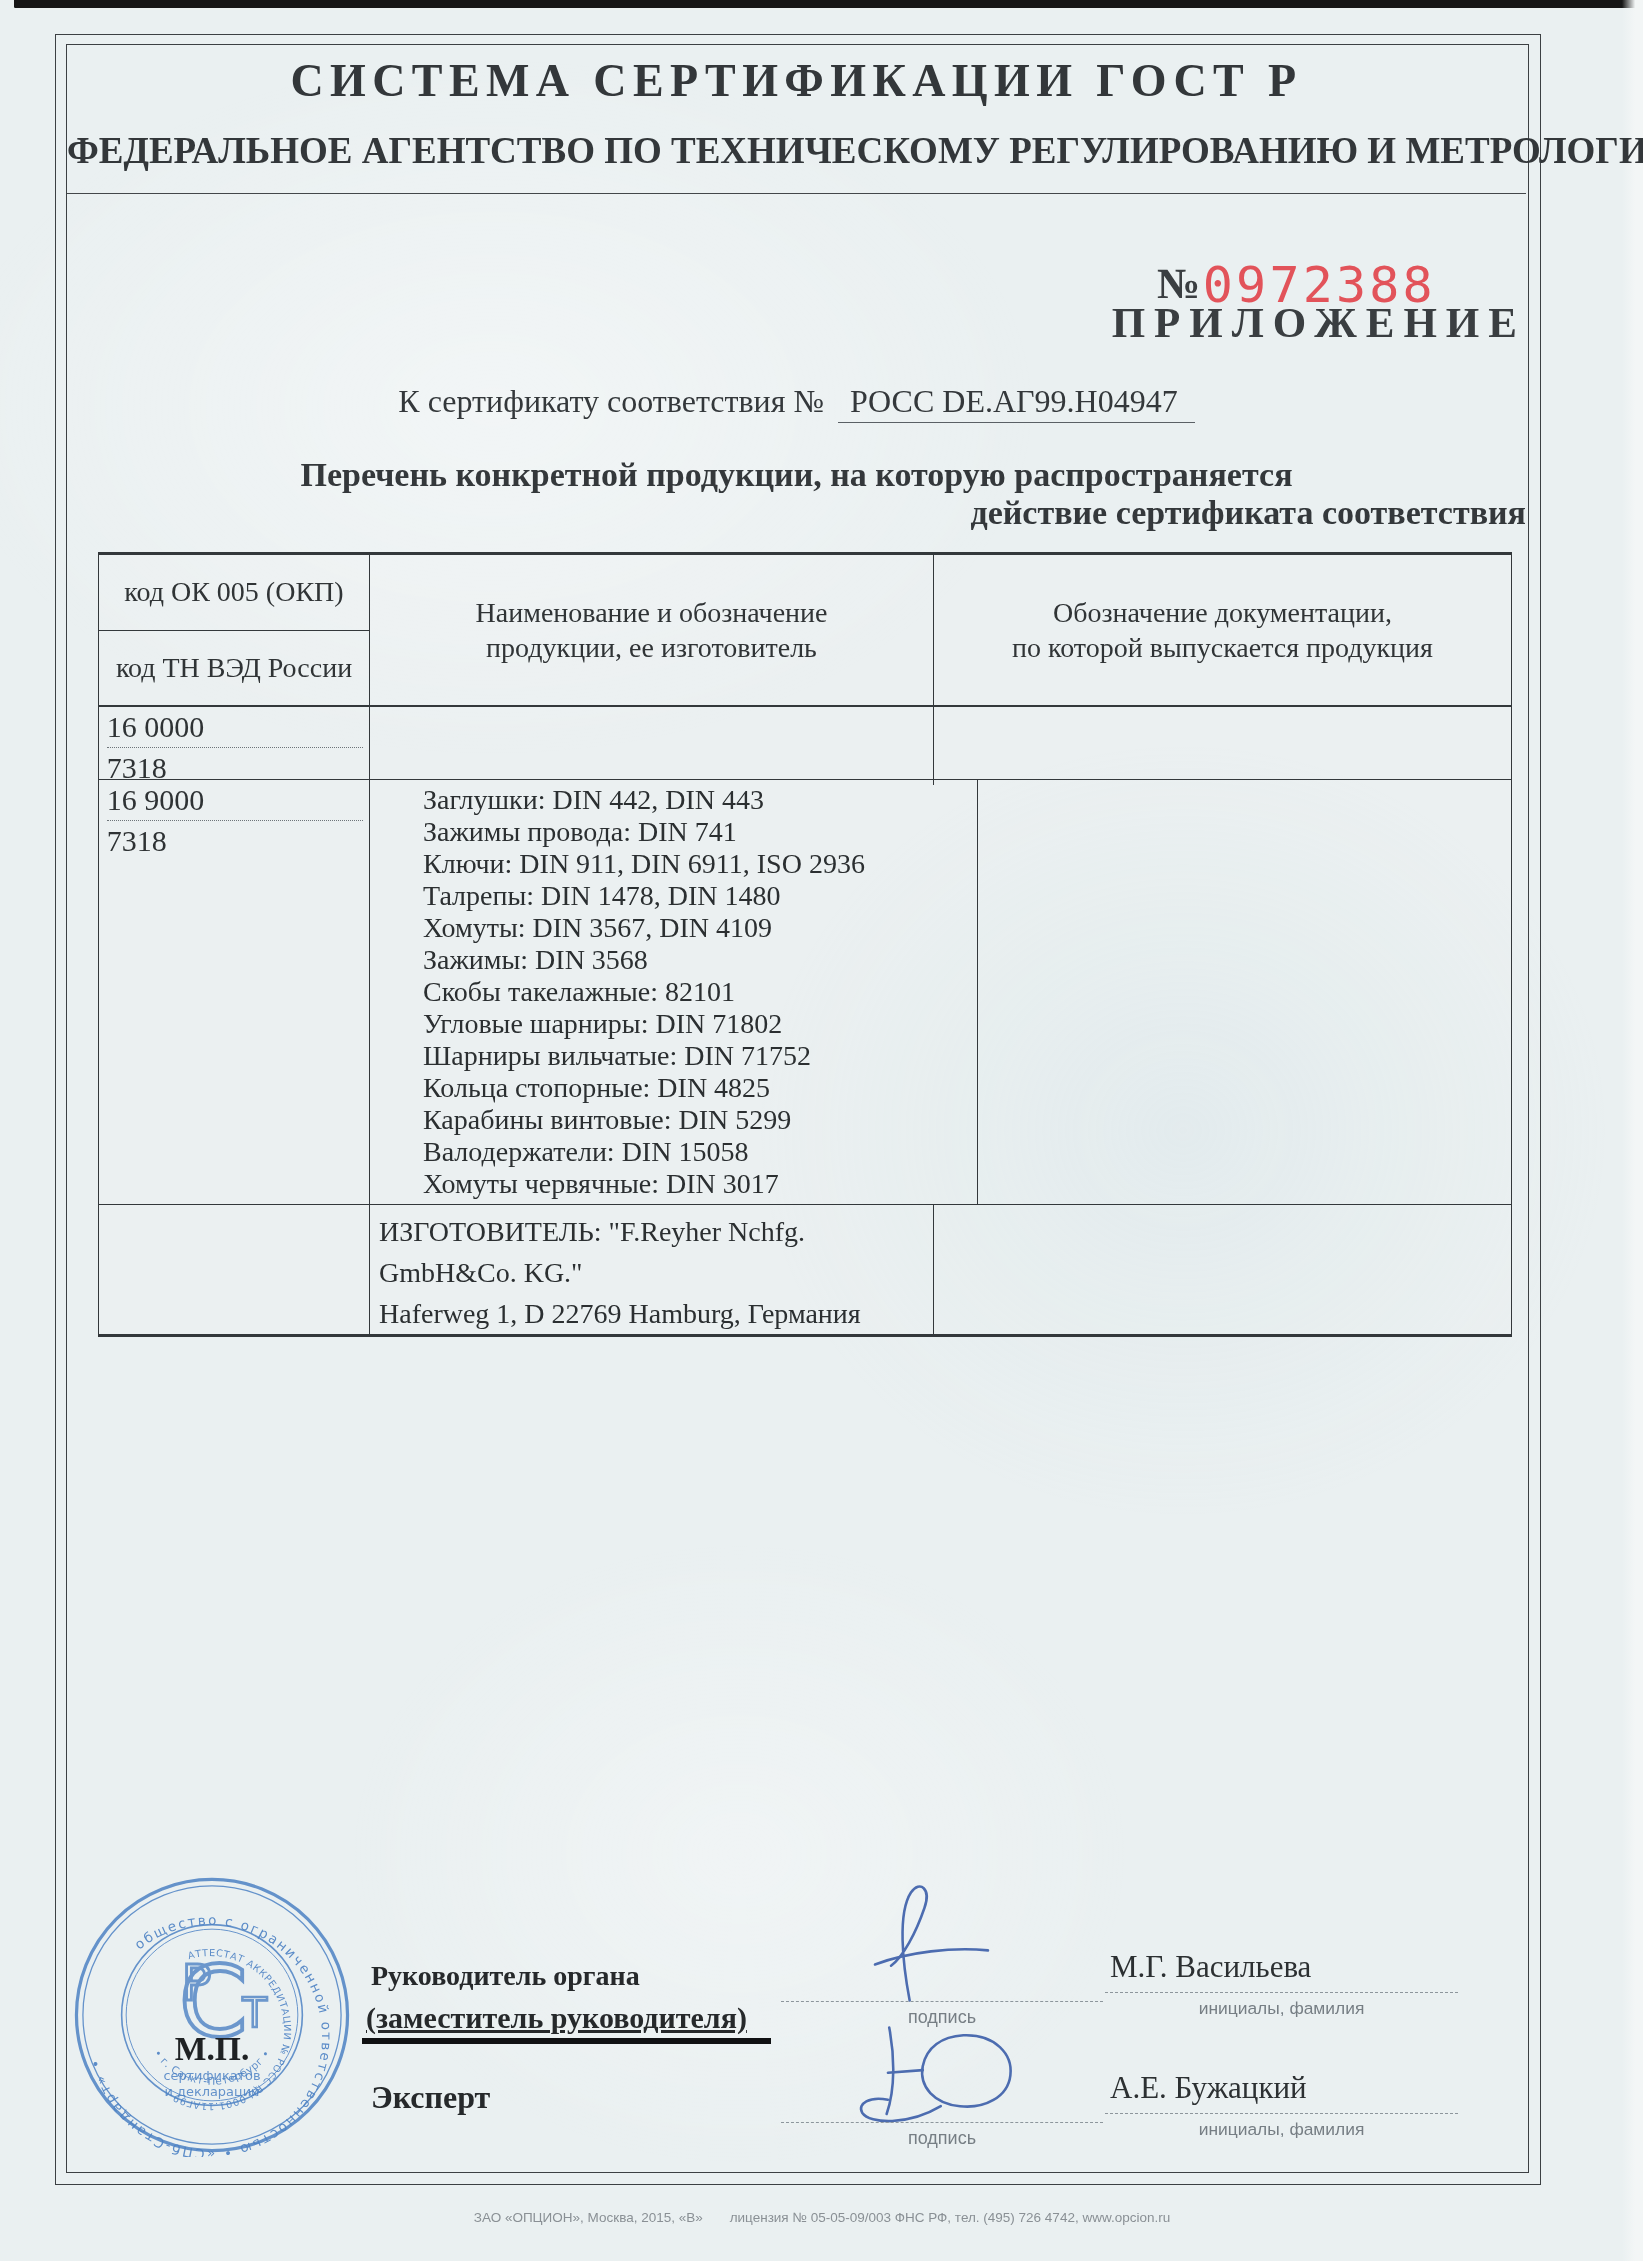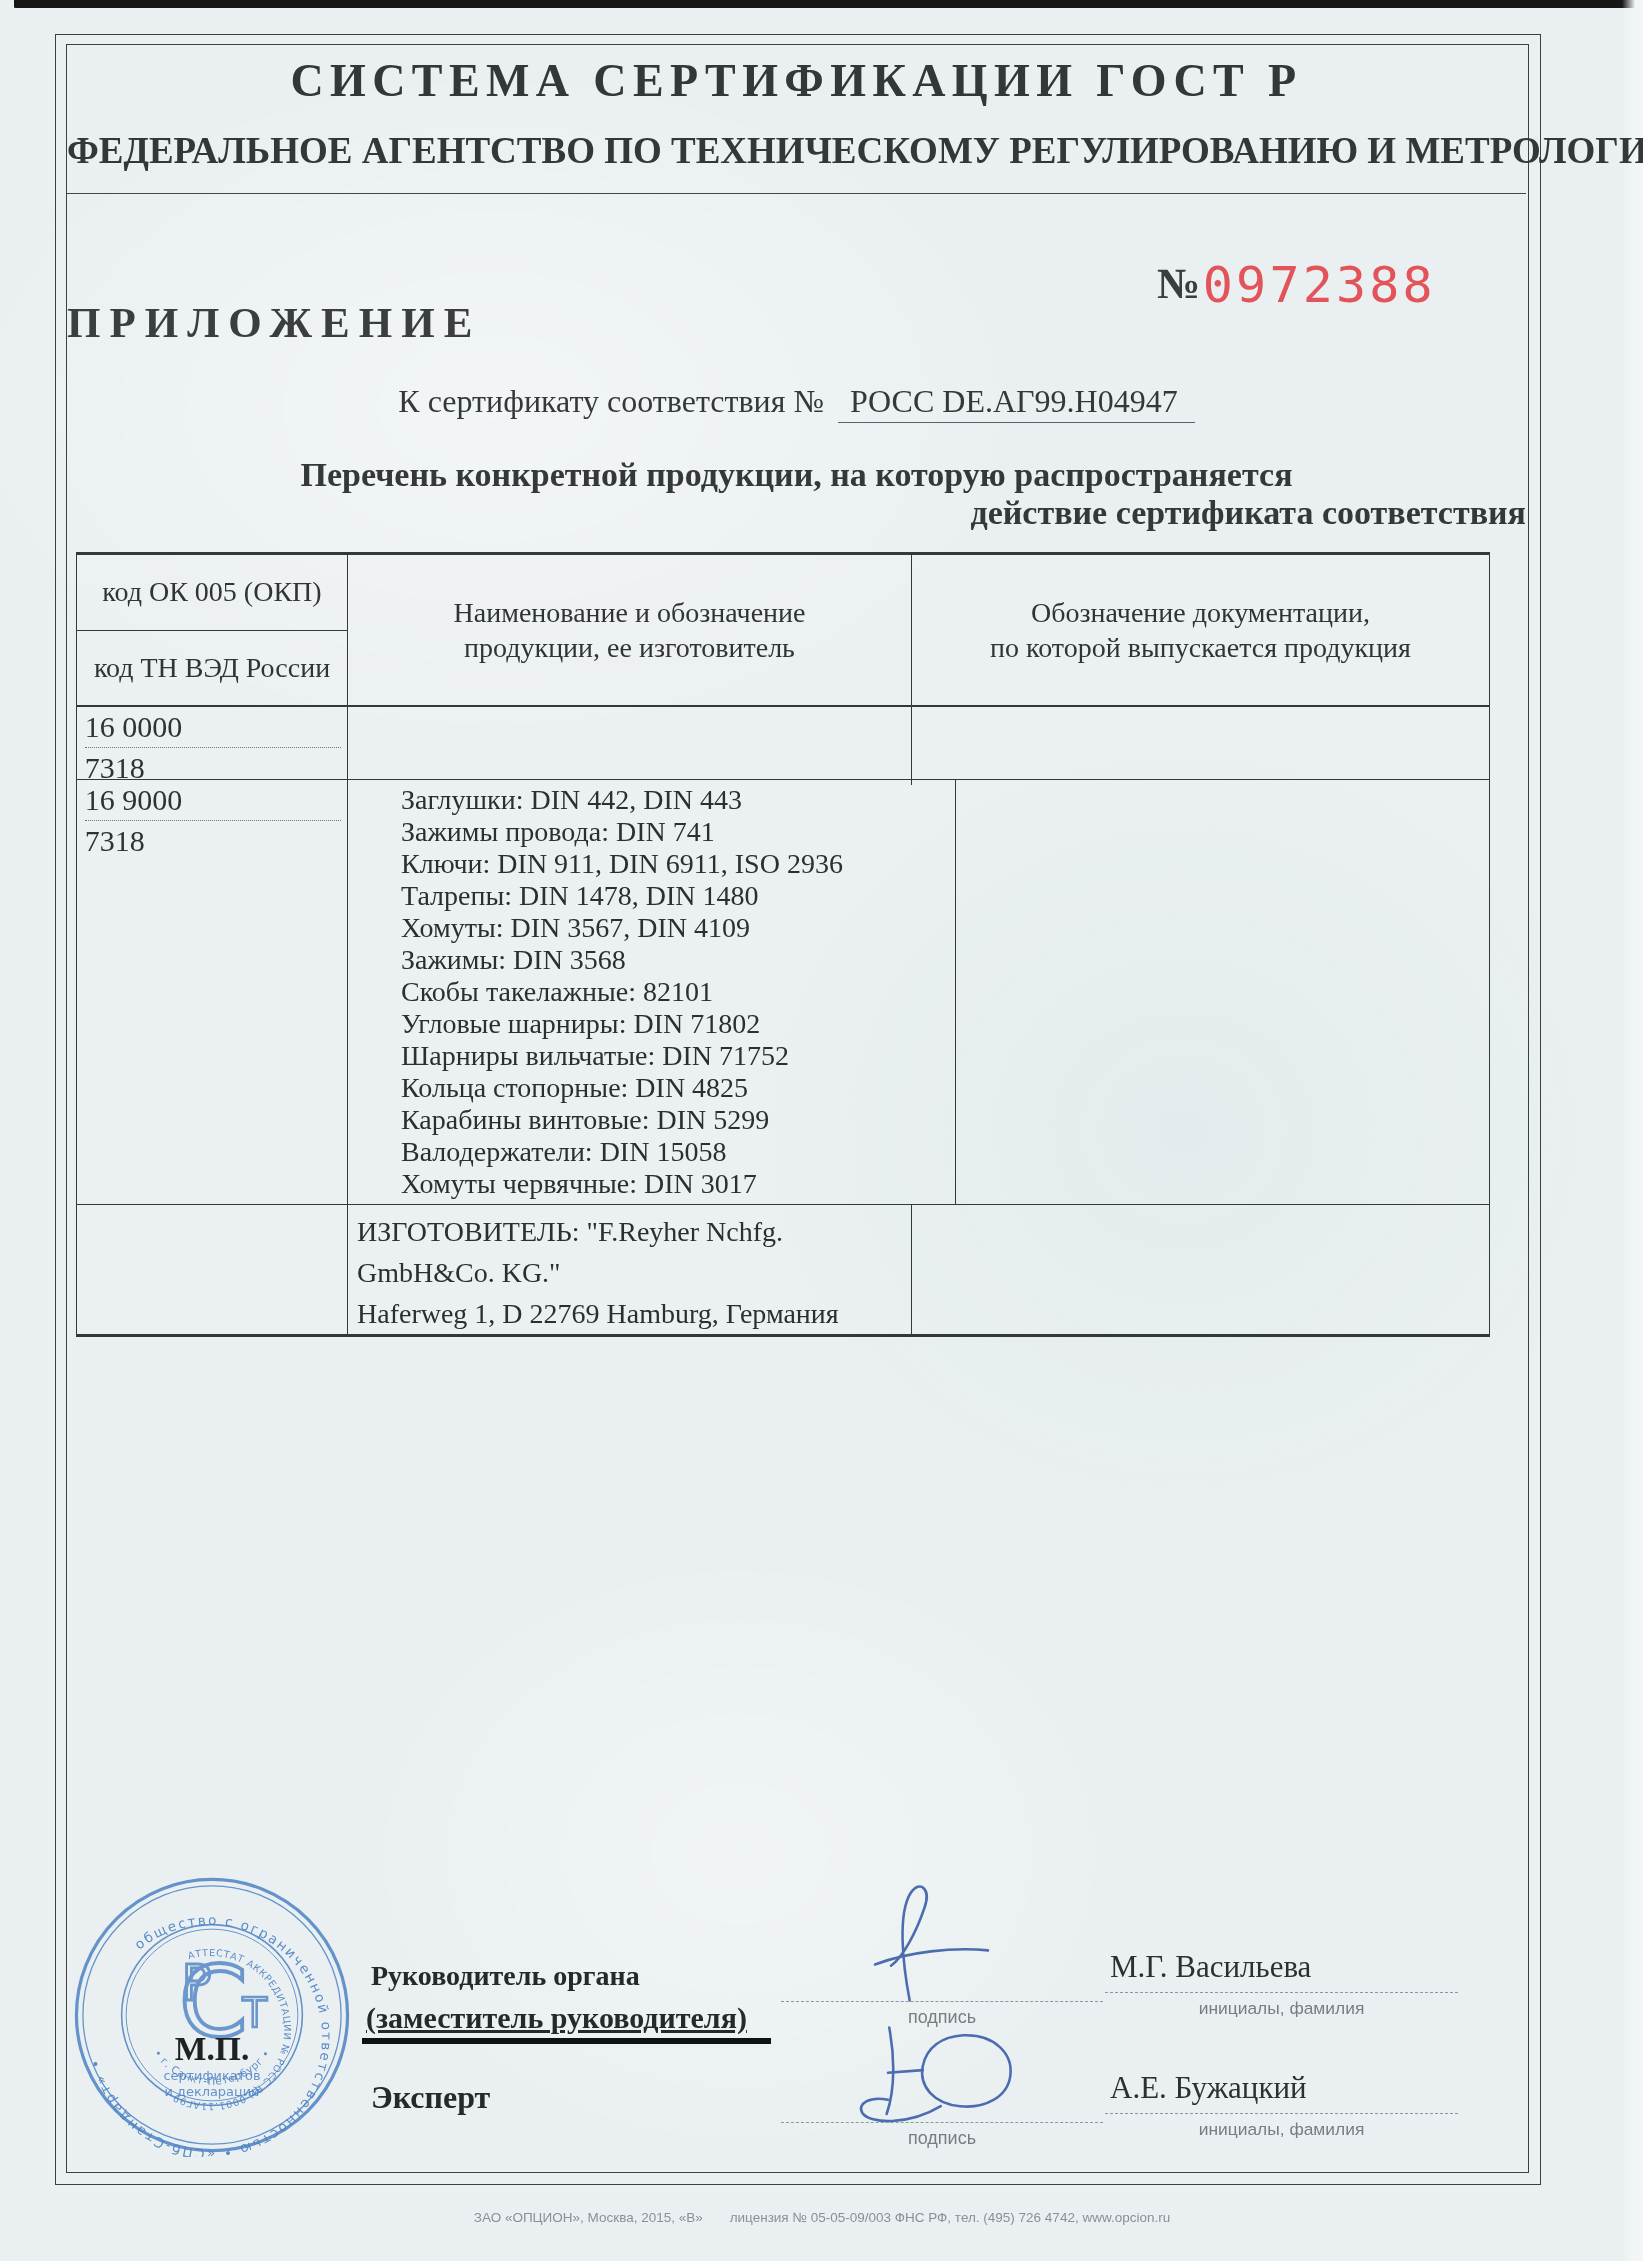--- a/index.html
+++ b/index.html
@@ -21,27 +21,27 @@
   .border-outer{left:55px;top:34px;width:1484px;height:2149px;border:1.9px solid #3c4043;}
   .border-inner{left:66px;top:44px;width:1461px;height:2127px;border:1.3px solid #3c4043;}
   .header-rule{left:67px;top:193px;width:1459px;height:0;border-top:1.9px solid #43474a;}
   
   .hdr1{left:67px;top:54px;width:1459px;text-align:center;font-size:46px;font-weight:bold;letter-spacing:6.4px;color:#33373a;}
   .hdr2{left:67px;top:129px;width:1459px;text-align:center;font-size:37px;font-weight:bold;letter-spacing:0px;color:#33373a;white-space:nowrap;}
   
   .doc-number{left:1157px;top:256px;white-space:nowrap;text-align:center;}
   .doc-number .no{font-size:43px;font-weight:bold;color:#3a3e41;}
   .doc-number .digits{font-family:"DejaVu Sans Mono",monospace;font-size:50px;letter-spacing:3.2px;vertical-align:-3.9px;}
-  .title{left:67px;top:298px;width:1459px;text-align:left;font-size:43px;font-weight:bold;letter-spacing:9px;color:#3a3e41;}
+  .title{left:67px;top:298px;width:1459px;text-align:right;font-size:43px;font-weight:bold;letter-spacing:9px;color:#3a3e41;}
   .subtitle{left:67px;top:383px;width:1459px;text-align:center;font-size:32px;color:#34383b;white-space:nowrap;}
   .subtitle .cert-num{border-bottom:1.9px solid #5a6065;padding:0 17px 2.6px 11.6px;margin-left:6.4px;}
   .desc1{left:67px;top:456px;width:1459px;text-align:center;font-size:34px;font-weight:bold;color:#34383b;}
   .desc2{left:67px;top:494px;width:1459px;text-align:right;font-size:34px;font-weight:bold;color:#34383b;}
   
-  .cert-table{left:76px;top:552px;width:1412px;border:1.9px solid #33383b;border-top-width:3.2px;border-bottom-width:3.2px;background:rgba(255,255,255,.06);}
+  .cert-table{left:98px;top:552px;width:1412px;border:1.9px solid #33383b;border-top-width:3.2px;border-bottom-width:3.2px;background:rgba(255,255,255,.06);}
   .t-row{display:grid;grid-template-columns:271px 564px 1fr;}
   .t-row > div{border-right:1.3px solid #33383b;position:relative;}
   .t-row > div:last-child{border-right:none;}
   .t-head{height:150px;border-bottom:2.6px solid #33383b;}
   .t-r1{height:72px;border-bottom:1.9px solid #33383b;}
   .t-r2{height:424px;border-bottom:1.9px solid #33383b;gap:44px;}
   .t-r3{height:129px;}
   .hcell{display:flex;align-items:center;justify-content:center;text-align:center;font-size:28px;line-height:35px;white-space:pre-line;color:#303436;}
   .hsplit{display:flex;flex-direction:column;}
   .hsplit .sub{flex:1;display:flex;align-items:center;justify-content:center;font-size:28px;color:#303436;text-align:center;}

